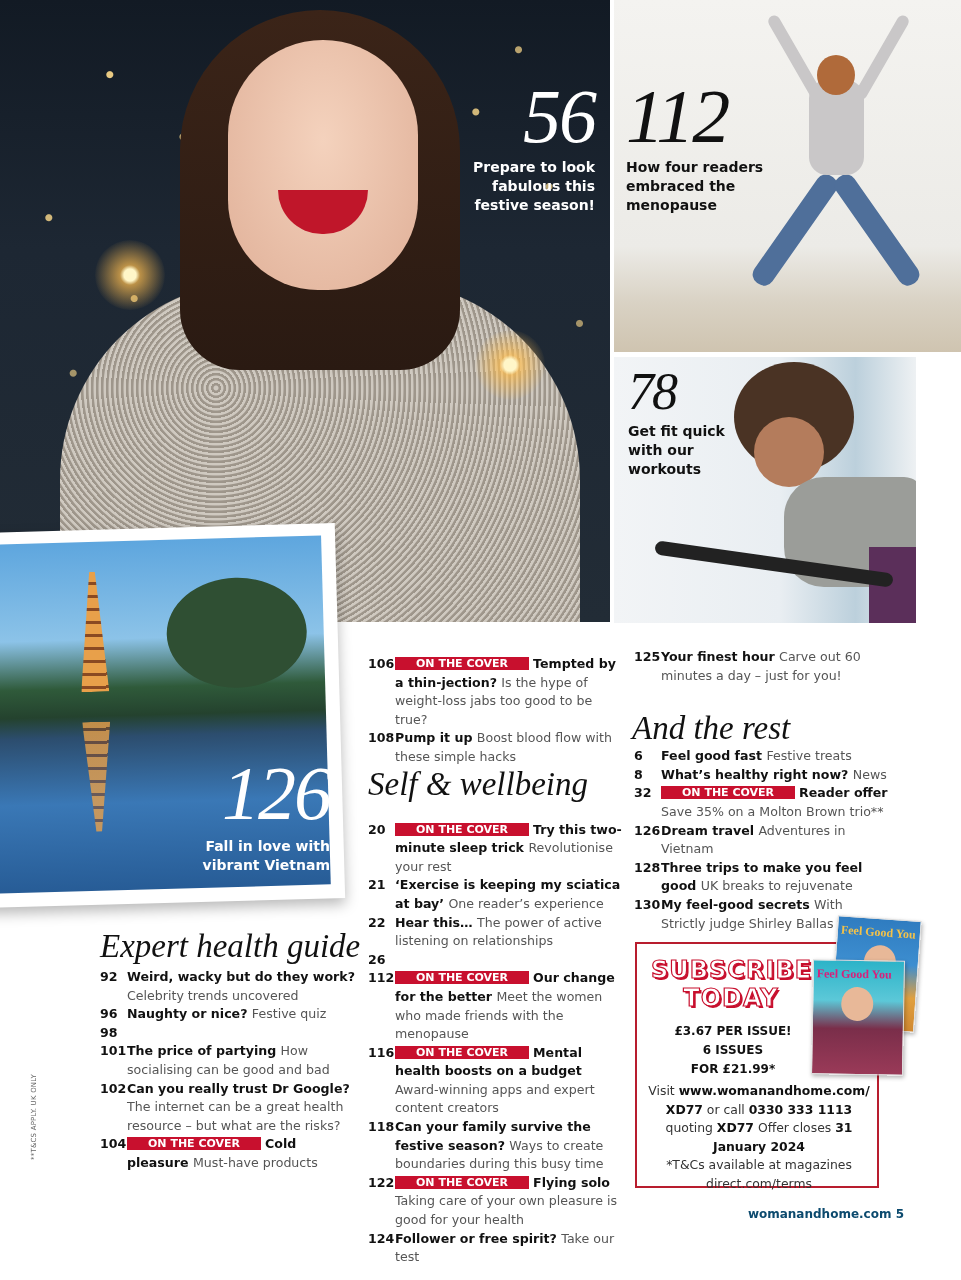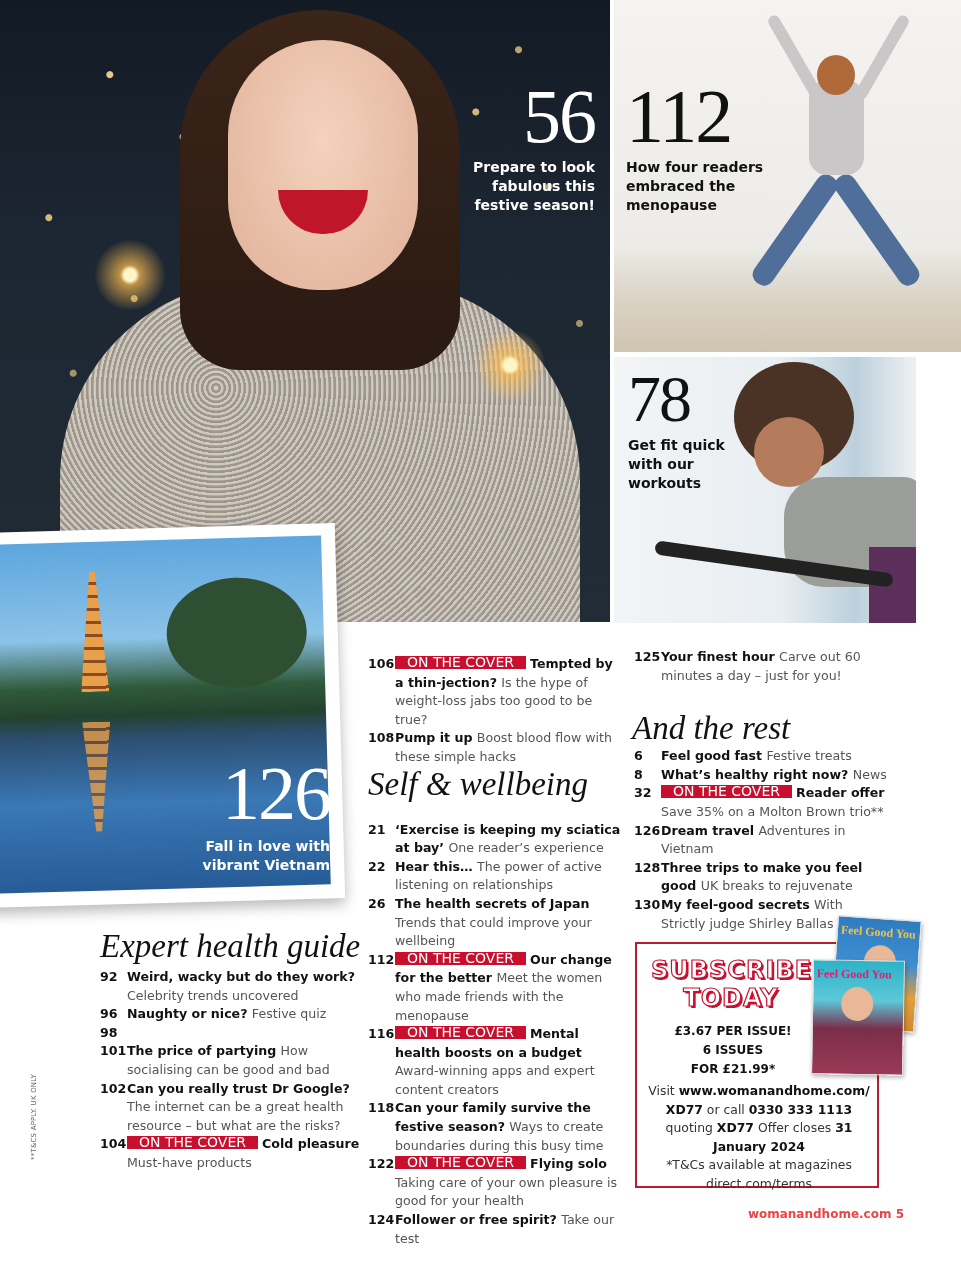--- a/index.html
+++ b/index.html
@@ -85,44 +85,44 @@
   .vietnam-photo .pagoda { position: absolute; left: 88px; top: 30px; width: 28px; height: 120px;
     background: repeating-linear-gradient(180deg, #e8a04a 0 10px, #8a4a22 10px 13px);
     clip-path: polygon(40% 0, 60% 0, 100% 100%, 0 100%); }
   .vietnam-photo .pagoda-ref { position: absolute; left: 88px; top: 180px; width: 28px; height: 110px;
     background: repeating-linear-gradient(0deg, rgba(232,160,74,.8) 0 10px, rgba(138,74,34,.6) 10px 13px);
     clip-path: polygon(0 0, 100% 0, 60% 100%, 40% 100%); }
   .vietnam-photo .tree { position: absolute; left: 175px; top: 40px; width: 140px; height: 110px; border-radius: 50%; background: #2f4f33; }
 
   
   .callout { position: absolute; }
-  .big-num { font-family: "Liberation Serif", "DejaVu Serif", serif; line-height: 1; letter-spacing: -2px; }
+  .big-num { font-family: "Liberation Serif", "DejaVu Serif", serif; font-style: italic; line-height: 1; letter-spacing: -2px; }
   .callout-text { font-family: "DejaVu Sans", sans-serif; font-weight: bold; font-size: 14px; line-height: 19px; }
   .c56 { left: 470px; top: 78px; width: 125px; text-align: right; color: #fff; }
   .c56 .big-num { font-size: 76px; margin-bottom: 4px; }
   .c112 { left: 626px; top: 78px; width: 160px; color: #111; }
   .c112 .big-num { font-size: 76px; margin-bottom: 4px; }
   .c78 { left: 628px; top: 366px; width: 130px; color: #111; }
-  .c78 .big-num { font-size: 66px; margin-bottom: 4px; }
+  .c78 .big-num { font-size: 52px; margin-bottom: 4px; }
   .c126 { left: 200px; top: 755px; width: 130px; text-align: right; color: #fff; }
   .c126 .big-num { font-size: 76px; margin-bottom: 6px; }
 
   
   .section-title {
     position: absolute; font-family: "Liberation Serif", "DejaVu Serif", serif;
     font-style: italic; font-size: 33px; line-height: 1; color: #111; white-space: nowrap;
   }
   .toc { position: absolute; font-family: "DejaVu Sans", sans-serif; font-size: 12.6px; line-height: 18.6px; color: #555; }
   .toc-item { display: flex; }
   .toc-num { flex: 0 0 auto; font-weight: bold; color: #111; }
   .toc-body { flex: 1; }
   .toc-head { font-weight: bold; color: #111; }
   .badge {
-    display: inline-block; background: #c8102e; color: #fff; font-weight: normal;
-    font-size: 14px; line-height: 13px; padding: 0 12px; margin-right: 4px; vertical-align: 1px;
+    display: inline-block; background: #c8102e; color: #fff; font-weight: bold;
+    font-size: 11px; line-height: 13px; padding: 0 21px; margin-right: 4px; vertical-align: 1px;
   }
   .toc-desc { font-weight: normal; color: #555; }
 
   .toc-left { left: 100px; top: 968px; width: 262px; }
   .toc-left .toc-num { width: 27px; }
   .toc-mid { left: 368px; top: 655px; width: 255px; }
   .toc-mid .toc-num { width: 27px; }
   .toc-right { left: 634px; top: 648px; width: 255px; }
   .toc-right .toc-num { width: 27px; }
 
@@ -153,21 +153,21 @@
   .mag.back .mag-title { color: #f3c24a; }
   .mag .mag-face { position: absolute; left: 28px; top: 26px; width: 32px; height: 34px; border-radius: 50%; background: #e8b898; }
 
   
   .vertical-note {
     position: absolute; left: 30px; top: 1160px; transform: rotate(-90deg); transform-origin: left top;
     font-family: "DejaVu Sans", sans-serif; font-size: 7px; color: #666; white-space: nowrap; letter-spacing: .2px;
   }
   .folio {
     position: absolute; right: 57px; top: 1207px;
-    font-family: "DejaVu Sans", sans-serif; font-weight: bold; font-size: 12px; color: #ef4444;
+    font-family: "DejaVu Sans", sans-serif; font-weight: bold; font-size: 12px; color: #0c4a6e;
   }
 </style>
 </head>
 <body>
 
 <div class="photo hero">
   <div class="figure-body"></div>
   <div class="figure-hair"></div>
   <div class="figure-face"></div>
   <div class="figure-lips"></div>
@@ -271,30 +271,33 @@
         <span class="toc-body"><span class="badge">ON THE COVER</span><span class="toc-head">Tempted by a thin-jection? </span><span class="toc-desc">Is the hype of weight-loss jabs too good to be true?</span></span>
       </div>
       <div class="toc-item">
         <span class="toc-num">108</span>
         <span class="toc-body"><span class="toc-head">Pump it up </span><span class="toc-desc">Boost blood flow with these simple hacks</span></span>
       </div>
     </div>
   <div style="height:54px;"></div>
   <div>
       <div class="toc-item">
+        <span class="toc-num">20</span>
+        <span class="toc-body"><span class="badge">ON THE COVER</span><span class="toc-head">Try this two-minute sleep trick </span><span class="toc-desc">Revolutionise your rest</span></span>
+      </div>
+      <div class="toc-item">
         <span class="toc-num">21</span>
         <span class="toc-body"><span class="toc-head">‘Exercise is keeping my sciatica at bay’ </span><span class="toc-desc">One reader’s experience</span></span>
       </div>
       <div class="toc-item">
         <span class="toc-num">22</span>
         <span class="toc-body"><span class="toc-head">Hear this… </span><span class="toc-desc">The power of active listening on relationships</span></span>
       </div>
       <div class="toc-item">
         <span class="toc-num">26</span>
-        <span class="toc-body"><span class="toc-head">The health secrets of Japan </span><span class="toc-desc">Trends that could improve your wellbeing</span></span>
       </div>
       <div class="toc-item">
         <span class="toc-num">112</span>
         <span class="toc-body"><span class="badge">ON THE COVER</span><span class="toc-head">Our change for the better </span><span class="toc-desc">Meet the women who made friends with the menopause</span></span>
       </div>
       <div class="toc-item">
         <span class="toc-num">116</span>
         <span class="toc-body"><span class="badge">ON THE COVER</span><span class="toc-head">Mental health boosts on a budget </span><span class="toc-desc">Award-winning apps and expert content creators</span></span>
       </div>
       <div class="toc-item">

